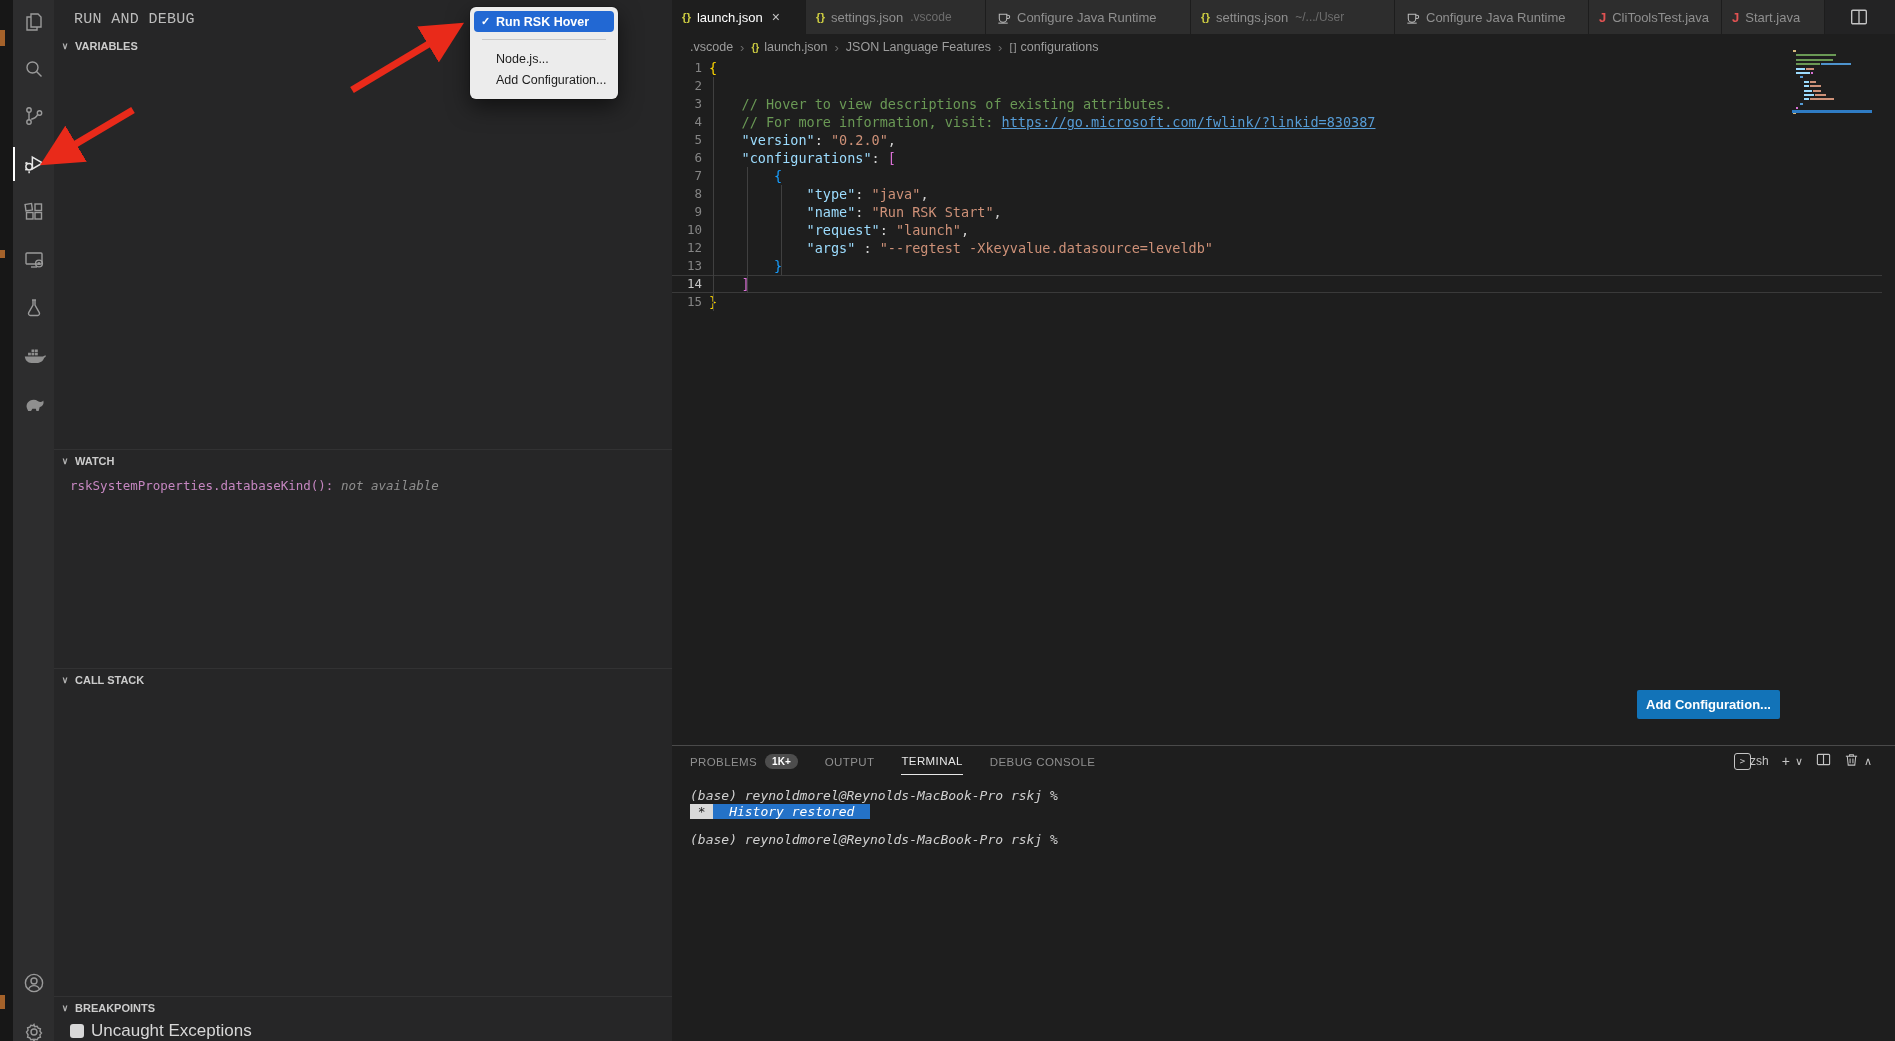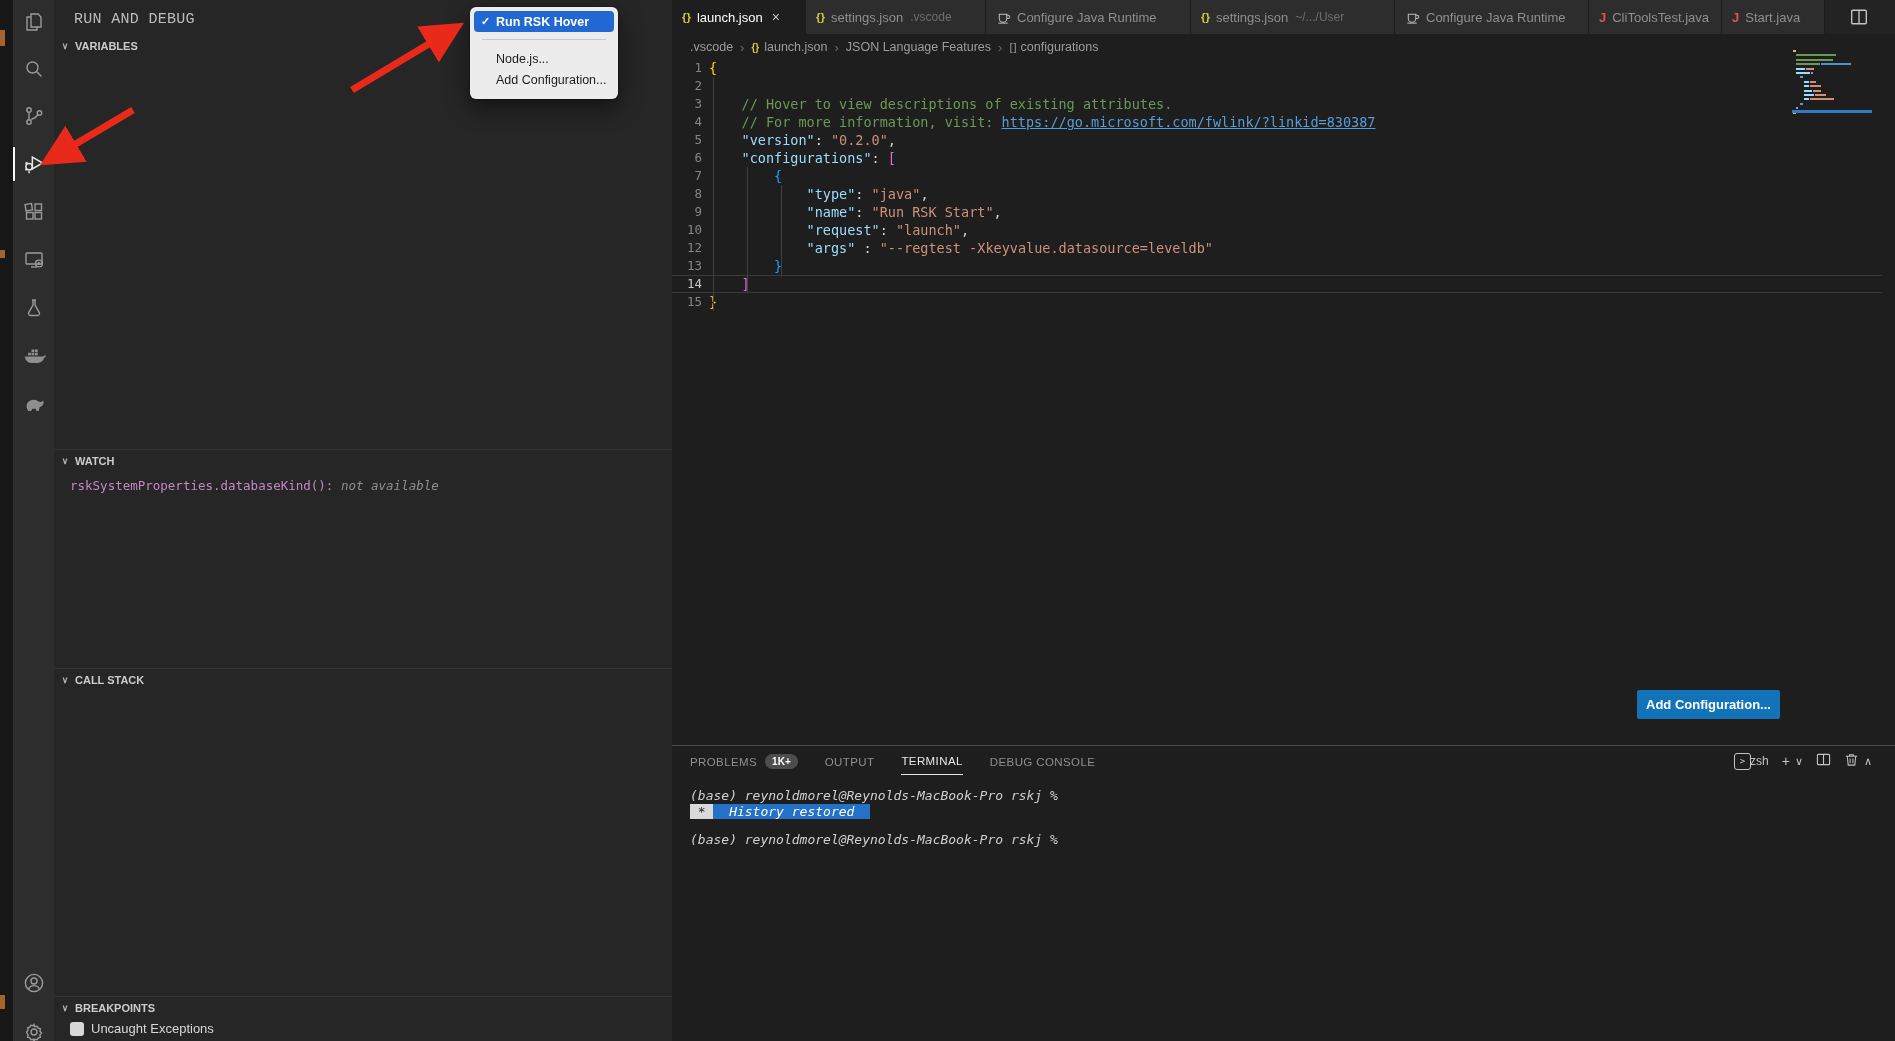--- a/index.html
+++ b/index.html
@@ -19,21 +19,21 @@
   #active-indicator { left:13px; width:2px; background:#ffffff; }
 
   
   #sidebar { left:54px; top:0; width:618px; height:1041px; background:#262627; color:#cccccc; }
   #sidebar-title { position:absolute; left:20px; top:11px; font-size:15px; color:#bcbcbc; letter-spacing:.3px;font-family:Liberation Mono, monospace; }
   .sec-head { position:absolute; left:0; width:618px; height:22px; display:flex; align-items:center; gap:5px; padding-left:6px; font-size:11px; font-weight:bold; color:#cccccc; border-top:1px solid rgba(255,255,255,.06); cursor:pointer; }
   .sec-chevron { font-size:9px; color:#b2b2b2; width:10px; text-align:center; }
   #watch-row { position:absolute; left:16px; top:478px; font-family:"DejaVu Sans Mono", monospace; font-size:12.5px; }
   #watch-expr { color:#c586c0; }
   #watch-val { color:#8f8f8f; font-style:italic; }
-  #bp-row { position:absolute; left:16px; top:1021px; display:flex; align-items:center; gap:7px; font-size:13px; color:#d7d7d7; }
+  #bp-row { position:absolute; left:16px; top:1021px; display:flex; align-items:center; gap:7px; font-size:17px; color:#d7d7d7; }
   #bp-check { width:14px; height:14px; background:#d8d8d8; border-radius:3px; }
   #dbg-gear { position:absolute; left:617px; top:6px; font-size:17px; color:#c5c5c5; cursor:pointer; }
   #dbg-more { position:absolute; left:645px; top:5px; font-size:17px; color:#c5c5c5; cursor:pointer; }
   #dbg-play { position:absolute; left:455px; top:8px; font-size:15px; color:#74c991; cursor:pointer; }
 
   
   #dropdown { left:470px; top:7px; width:148px; height:92px; background:#ececec; border-radius:6px; box-shadow:0 8px 22px rgba(0,0,0,.55), 0 0 0 1px rgba(0,0,0,.15); z-index:40; padding-top:4px; }
   .dd-item { margin:0 4px; height:21px; display:flex; align-items:center; padding:0 7px; font-size:12.5px; color:#1d1d1d; border-radius:4px; cursor:pointer; }
   .dd-item .dd-check { width:15px; font-size:11px; }
   .dd-item.selected { background:#2268d3; color:#ffffff; font-weight:bold; }

